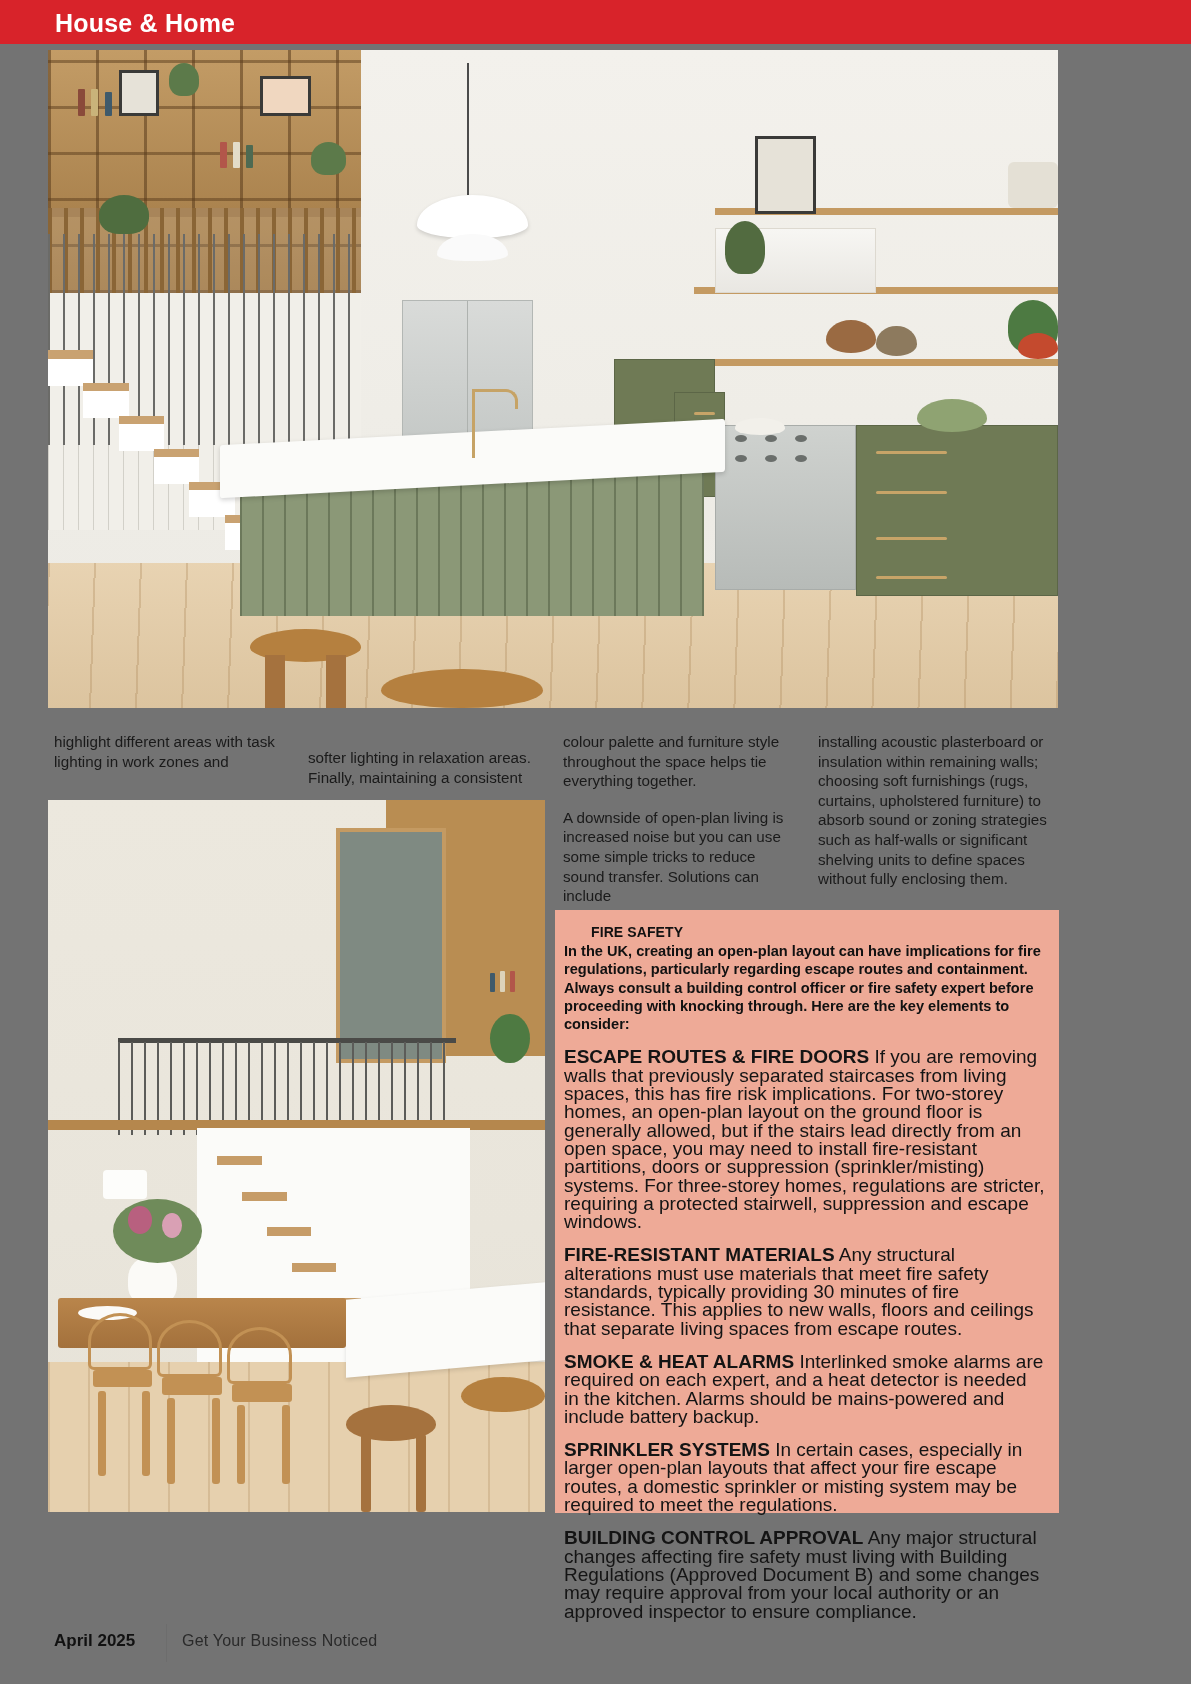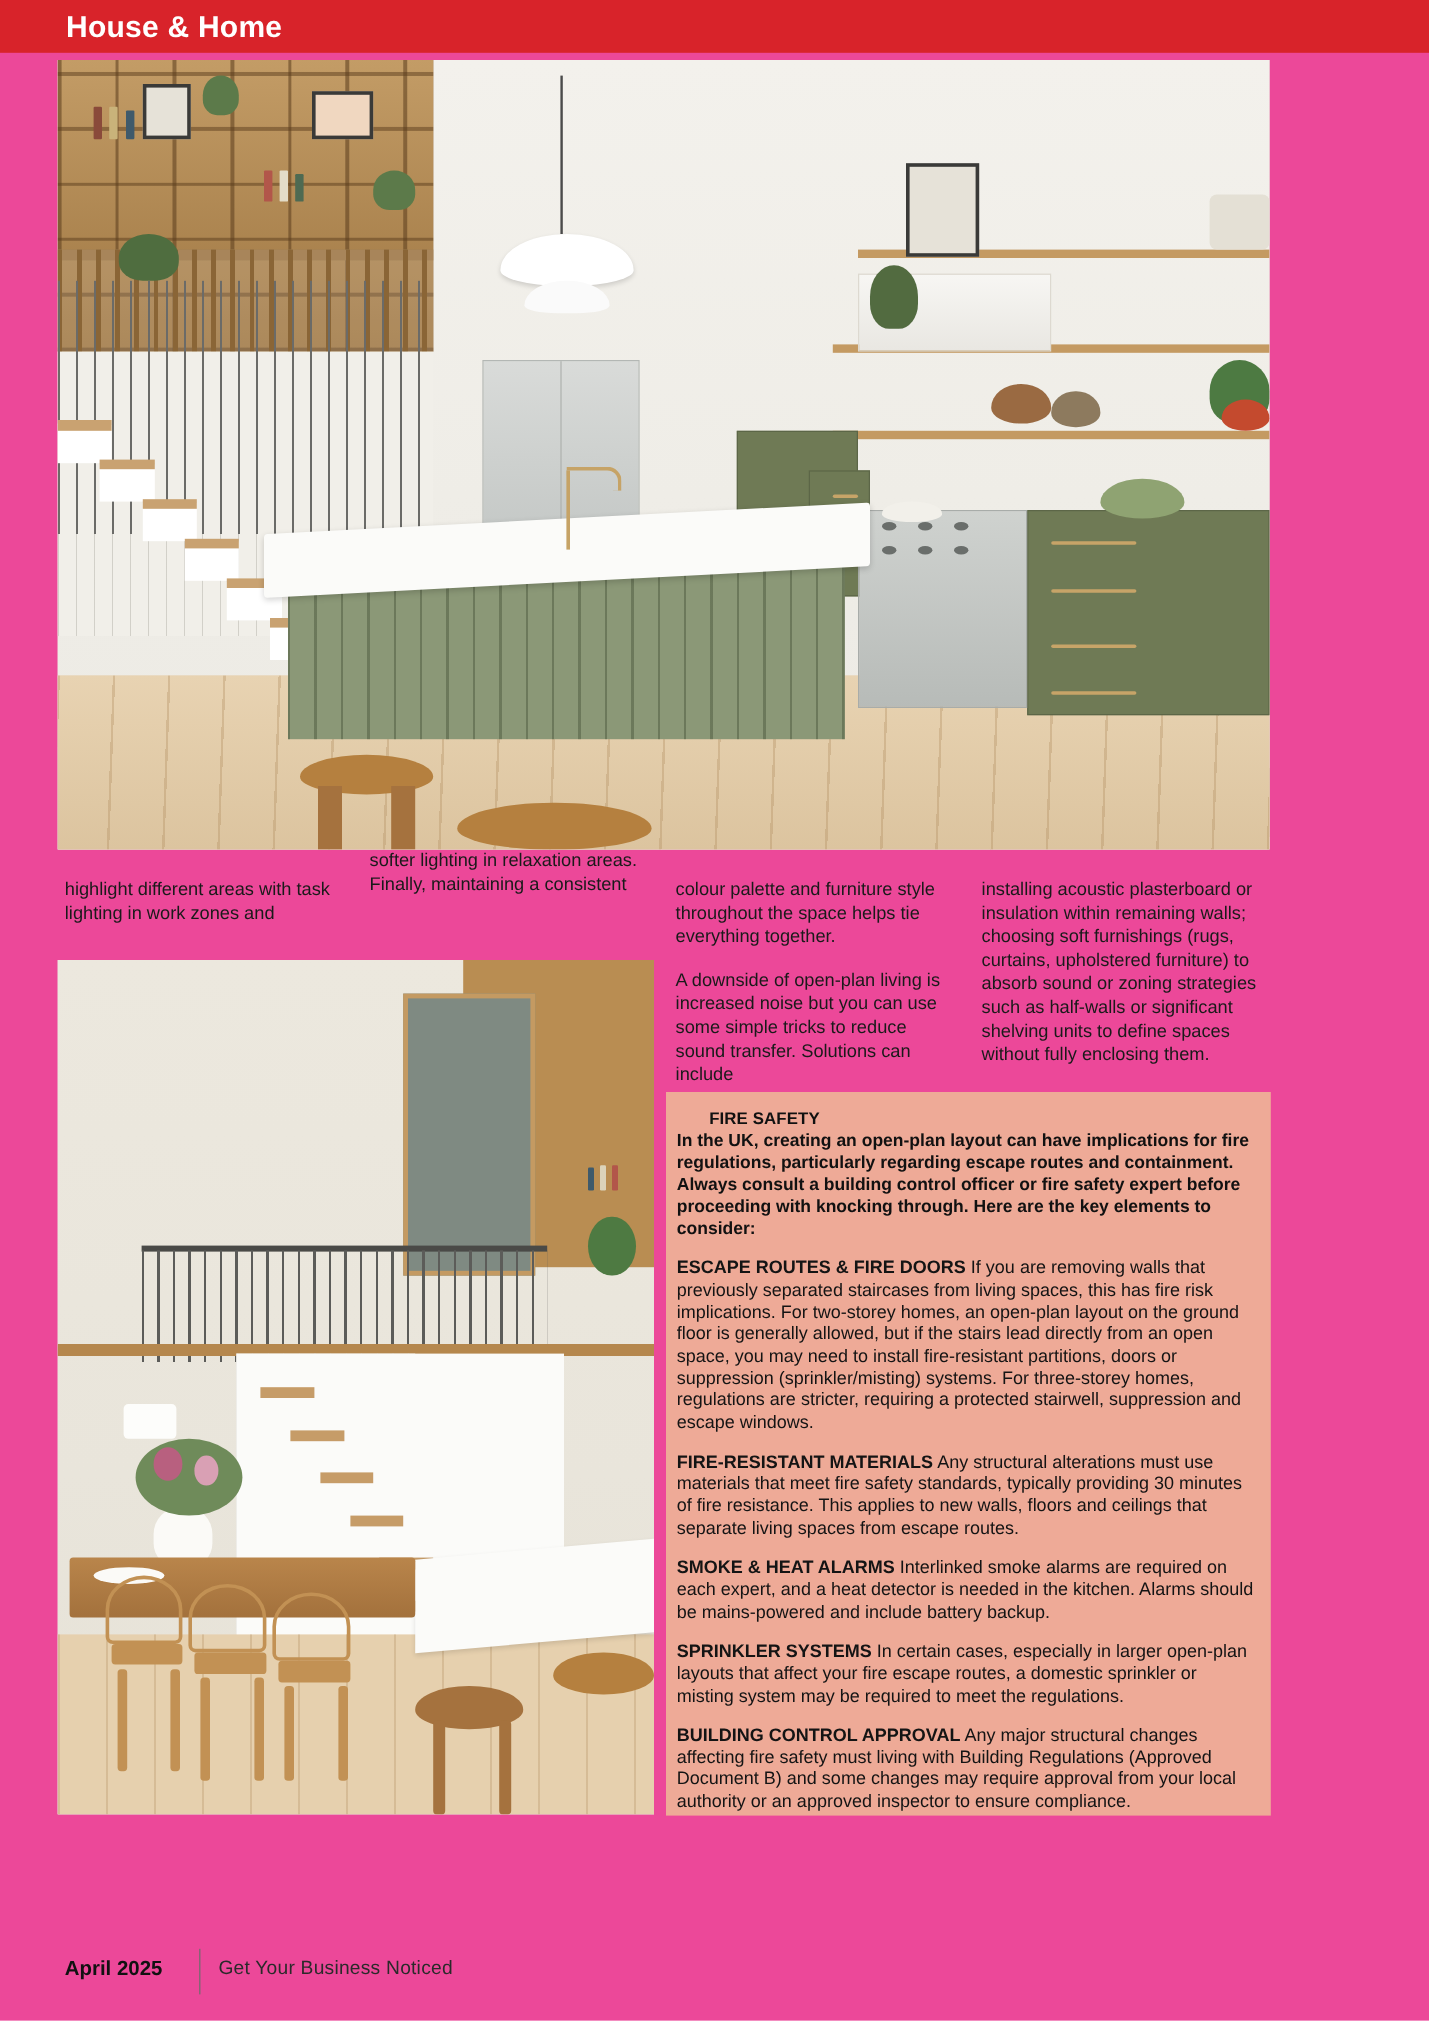--- a/index.html
+++ b/index.html
@@ -7,21 +7,21 @@
     width: 1191px;
     height: 1684px;
     background: #ffffff;
     font-family: "Liberation Sans", sans-serif;
     overflow: hidden;
   }
   .page {
     position: relative;
     width: 1191px;
     height: 1684px;
-    background: #ec4899;
+    background: #737373;
   }
 
   
   .header-band {
     position: absolute;
     left: 0; top: 0;
     width: 1191px;
     height: 44px;
     background: #d8232a;
   }
@@ -150,21 +150,21 @@
 
   
   .col-text {
     position: absolute;
     font-size: 15.2px;
     line-height: 19.6px;
     color: #1a1a1a;
   }
   .col-text p { margin: 0 0 17px 0; }
   .col1 { left: 54px; top: 732px; width: 228px; }
-  .col2 { left: 308px; top: 708px; width: 228px; }
+  .col2 { left: 308px; top: 748px; width: 228px; }
   .col3 { left: 563px; top: 732px; width: 234px; }
   .col4 { left: 818px; top: 732px; width: 238px; }
 
   
   .fire-box {
     position: absolute;
     left: 555px;
     top: 910px;
     width: 504px;
     height: 603px;
@@ -180,21 +180,21 @@
     margin-left: 27px;
   }
   .fire-intro {
     font-size: 14.6px;
     line-height: 18.3px;
     font-weight: bold;
     color: #111111;
     margin-bottom: 15px;
   }
   .fire-sec {
-    font-size: 15px;
+    font-size: 19px;
     line-height: 18.3px;
     color: #141414;
     margin-bottom: 15px;
   }
   .fire-sec b { font-weight: bold; }
 
   
   .footer-date {
     position: absolute;
     left: 54px;

